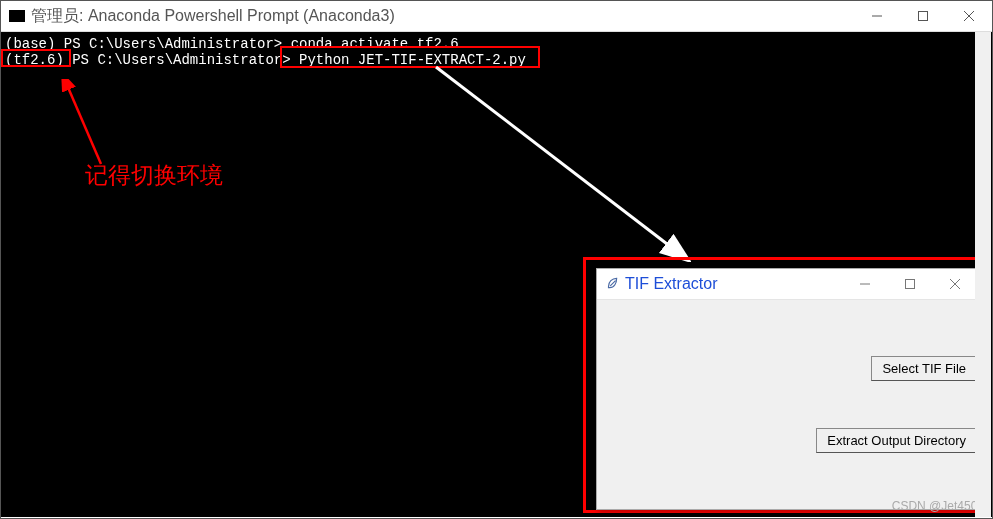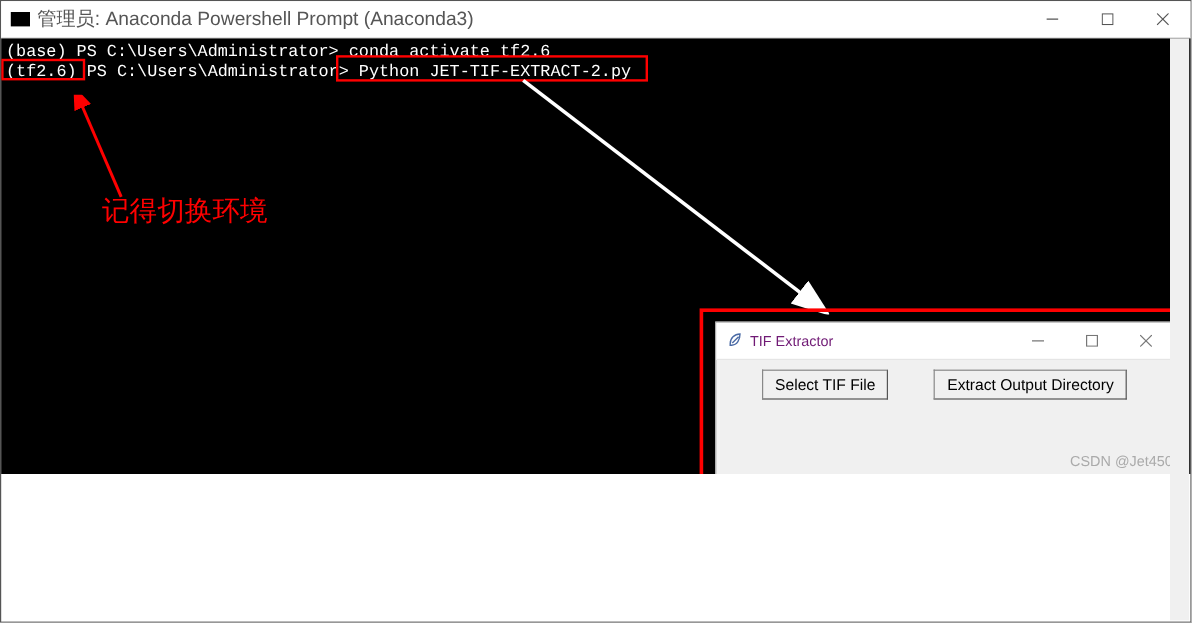--- a/index.html
+++ b/index.html
@@ -2,37 +2,37 @@
 <html><head>
 <meta charset="utf-8">
 <style>
 html,body{margin:0;padding:0;width:993px;height:519px;font-family:"Segoe UI","Microsoft YaHei",Arial,sans-serif;background:#fff;overflow:hidden}
 .window{width:993px;height:519px;background:#fff;border:1px solid #555;box-sizing:border-box;position:relative}
 .titlebar{height:30px;background:#fff;display:flex;align-items:center;border-bottom:1px solid #ddd}
 .titlebar .icon{width:16px;height:12px;background:#000;margin:0 6px 0 8px}
 .titlebar .title{flex:1;font-size:16px;color:#555}
 .titlebar .btn{width:46px;height:30px;display:flex;align-items:center;justify-content:center;color:#555}
 .titlebar .btn svg{width:10px;height:10px}
-.console{position:relative;background:#000;height:363px;overflow:hidden}
+.console{position:relative;background:#000;height:485px;overflow:hidden}
 .line{font-family:"NSimSun","SimSun","Courier New",monospace;font-size:14px;color:#fff;white-space:pre;line-height:16px}
 .line1{position:absolute;left:4px;top:4px}
 .line2{position:absolute;left:4px;top:20px}
 .redbox1{position:absolute;left:0;top:17px;width:70px;height:18px;border:2px solid red;box-sizing:border-box}
 .redbox2{position:absolute;left:279px;top:14px;width:260px;height:22px;border:2px solid red;box-sizing:border-box}
 .note{position:absolute;left:84px;top:128px;color:red;font-size:23px;font-family:"Microsoft YaHei","SimSun",sans-serif}
 .arrow1{position:absolute;left:60px;top:47px}
 .arrow2{position:absolute;left:430px;top:30px}
 .tkwrap{position:absolute;left:582px;top:225px;width:400px;height:256px;border:3px solid red;box-sizing:border-box}
 .tkwin{position:absolute;left:10px;top:8px;width:380px;height:240px;background:#f0f0f0;border:1px solid #aaa;box-shadow:2px 2px 6px rgba(0,0,0,.3);display:flex;flex-direction:column}
 .tkbar{height:30px;background:#fff;display:flex;align-items:center;border-bottom:1px solid #e5e5e5}
 .tkbar .feather{margin:0 6px 0 8px;color:#3b5998;font-size:14px}
-.tkbar .tktitle{flex:1;font-size:12px;color:#701a75}
+.tkbar .tktitle{flex:1;font-size:16px;color:#1d4ed8}
 .tkbar .tbtn{width:45px;height:30px;display:flex;align-items:center;justify-content:center;color:#777}
 .tkbar .tbtn svg{width:10px;height:10px}
-.tkbody{flex:1;display:flex;flex-direction:row;align-items:flex-start;justify-content:space-evenly;padding:8px 0}
+.tkbody{flex:1;display:flex;flex-direction:column;align-items:flex-end;justify-content:space-evenly;padding:8px 0}
 .tkbtn{background:#f0f0f0;border:1px solid #888;border-right-color:#555;border-bottom-color:#555;padding:4px 10px;font-size:13px;color:#000;font-family:"Segoe UI",Arial,sans-serif;cursor:pointer}
 .scrollbar{position:absolute;right:1px;top:31px;width:16px;height:485px;background:#f0f0f0}
 .watermark{position:absolute;right:8px;bottom:4px;font-size:12px;color:#aaa;font-family:Arial,sans-serif}
 </style>
 </head>
 <body>
 
 <div class="window">
   <div class="titlebar">
     <div class="icon"></div>

